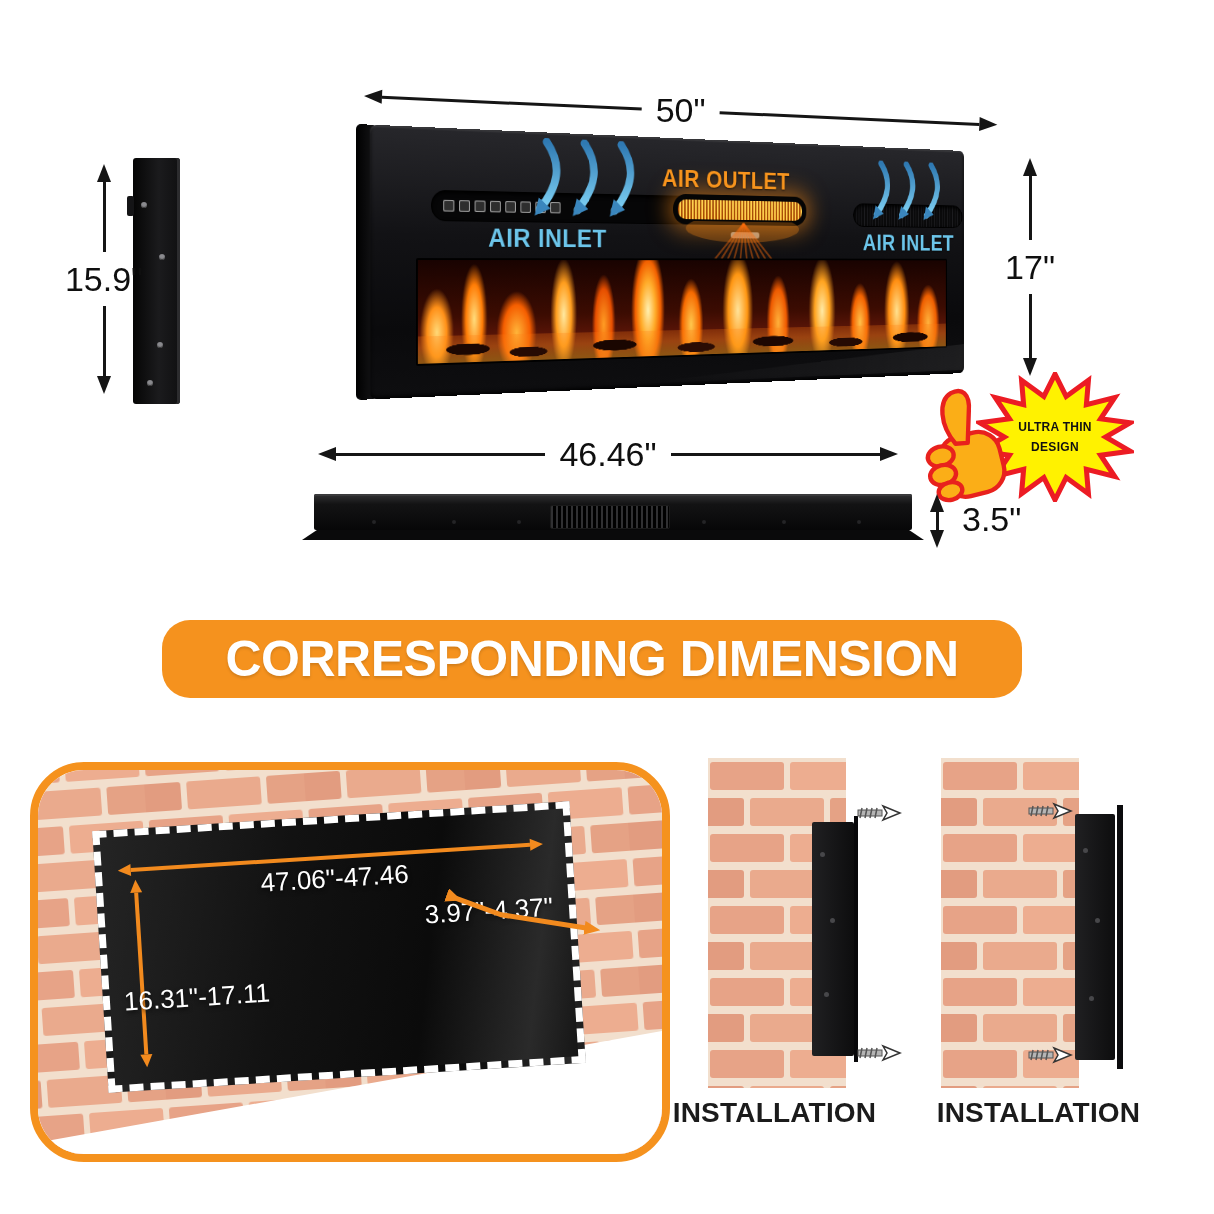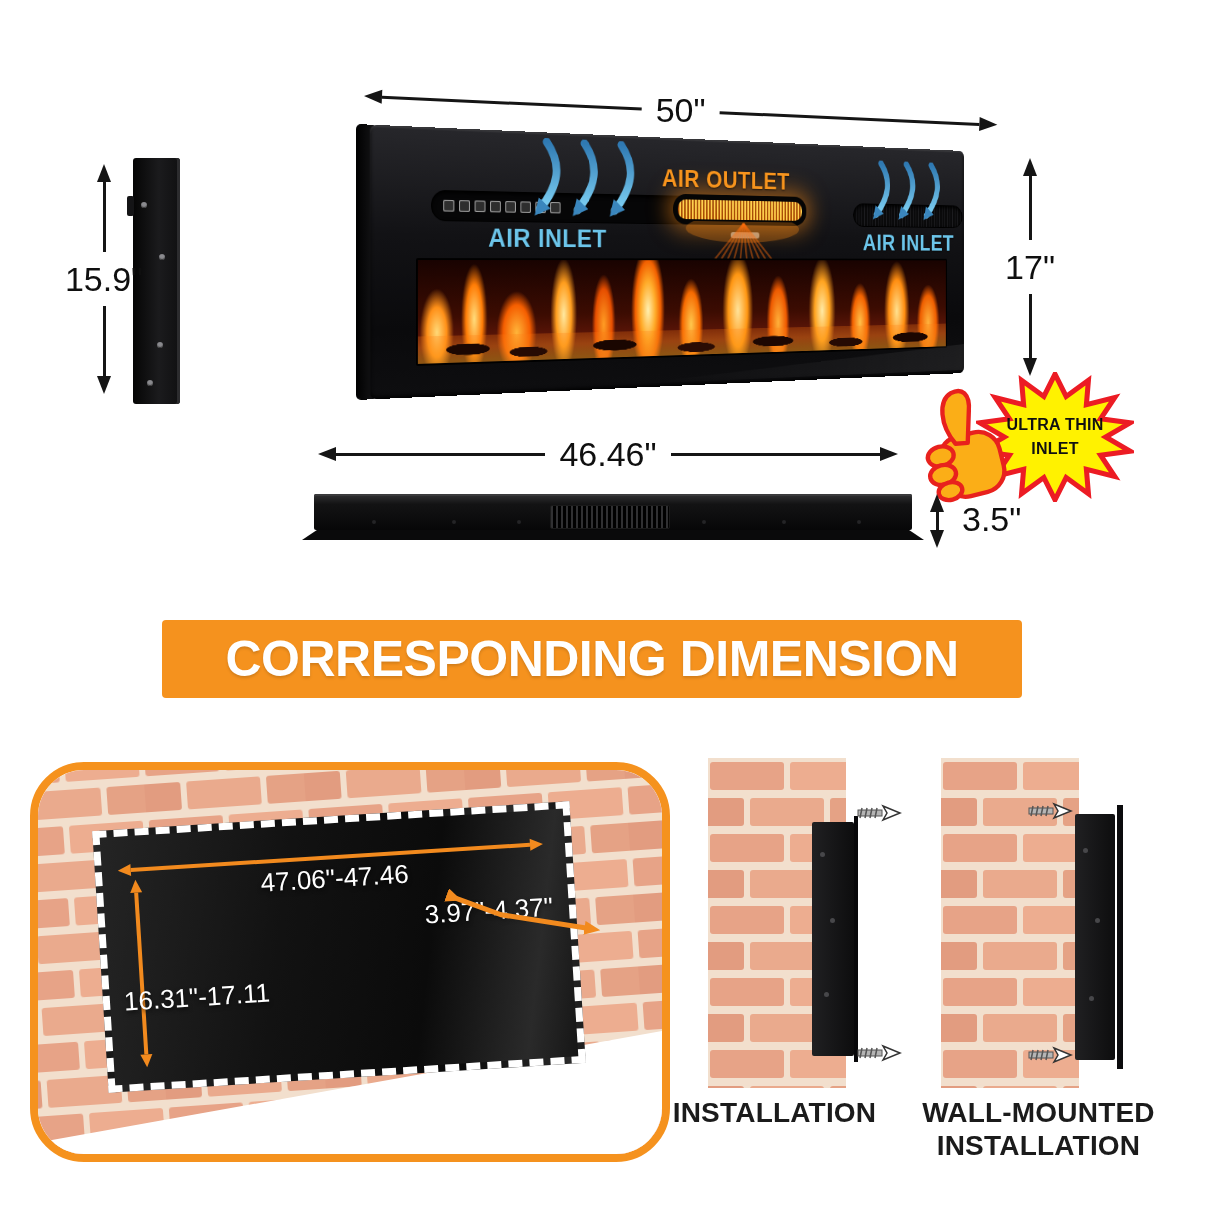--- a/index.html
+++ b/index.html
@@ -87,38 +87,38 @@
       radial-gradient(44px 10px at 92% 55%,#1b0601 58%,rgba(0,0,0,0) 61%),
       linear-gradient(180deg,rgba(255,120,16,.25),rgba(255,170,40,.45));}
   .sheen{position:absolute;left:40%;right:0;top:240px;bottom:4px;
     background:linear-gradient(100deg,rgba(255,255,255,0),rgba(255,255,255,.07));
     clip-path:polygon(0 100%,100% 0,100% 100%);}
 
   
   .badge{position:absolute;left:918px;top:372px;width:216px;height:132px;}
   .star{position:absolute;left:58px;top:0;width:158px;height:130px;}
   .star-text{position:absolute;left:58px;top:0;width:158px;height:130px;display:flex;flex-direction:column;
-    align-items:center;justify-content:center;gap:6px;font-size:16px;font-weight:bold;color:#111;
+    align-items:center;justify-content:center;gap:6px;font-size:12px;font-weight:bold;color:#111;
     letter-spacing:.3px;}
   .thumb{position:absolute;left:-2px;top:12px;width:104px;height:120px;transform:rotate(-14deg);}
 
   
   .bottombar{position:absolute;left:302px;top:490px;width:622px;height:50px;}
   .bb-body{position:absolute;left:12px;right:12px;top:4px;bottom:10px;border-radius:2px;
     background:linear-gradient(180deg,#323234,#131314 28%,#070708);
     box-shadow:inset 0 2px 0 #3a3a3c;}
   .bb-flange{position:absolute;left:0;right:0;bottom:0;height:10px;background:#0a0a0b;
     clip-path:polygon(2.4% 0,97.6% 0,100% 100%,0 100%);}
   .bb-vent{position:absolute;left:248px;top:15px;width:118px;height:22px;border:1px solid #1a1a1a;
     border-radius:2px;background:repeating-linear-gradient(90deg,#303032 0 2px,#000 2px 5px);}
   .bb-dot{position:absolute;width:4px;height:4px;border-radius:50%;background:#242426;top:30px;}
 
   
   .banner{position:absolute;left:162px;top:620px;width:860px;height:78px;background:#F5921E;
-    border-radius:4px;display:flex;align-items:center;justify-content:center;}
+    border-radius:28px;display:flex;align-items:center;justify-content:center;}
   .banner span{font-size:50px;font-weight:bold;color:#fff;letter-spacing:-.5px;white-space:nowrap;
     text-shadow:0 2px 3px rgba(0,0,0,.15);}
 
   
   .panel{position:absolute;left:30px;top:762px;width:624px;height:384px;border:8px solid #F5921E;
     border-radius:54px;overflow:hidden;background:#fff;}
   .wall-svg{position:absolute;left:-40px;top:-40px;}
   .wall-white{position:absolute;inset:0;background:#fff;
     clip-path:polygon(0 97%,100% 68%,100% 100%,0 100%);}
   .cutout{position:absolute;left:62px;top:46px;width:464px;height:248px;transform:rotate(-3.6deg);
@@ -273,21 +273,21 @@
     <div class="line"></div>
     <div class="ah-d"></div>
   </div>
 
   <div class="badge">
     <svg class="star" viewBox="0 0 156 128">
       <polygon points="78,2 89,24 111,8 109,32 137,25 123,46 152,50 128,64 152,78 123,82 137,103 109,96 111,120 89,104 78,126 67,104 45,120 47,96 19,103 33,82 4,78 28,64 4,50 33,46 19,25 47,32 45,8 67,24" fill="#FFF200" stroke="#EC1C24" stroke-width="5" stroke-linejoin="miter"></polygon>
     </svg>
     <div class="star-text">
       <div>ULTRA THIN</div>
-      <div>INLET</div>
+      <div>DESIGN</div>
     </div>
     <svg class="thumb" viewBox="0 0 90 110">
       <g fill="#FBAE17" stroke="#E8211D" stroke-width="4" stroke-linejoin="round">
         <rect x="16" y="46" width="56" height="56" rx="20"></rect>
         <ellipse cx="18" cy="60" rx="12" ry="9"></ellipse>
         <ellipse cx="16" cy="77" rx="12" ry="9"></ellipse>
         <ellipse cx="19" cy="93" rx="11" ry="8"></ellipse>
         <path d="M34,52 C24,32 28,10 41,6 C52,3 58,11 53,26 L45,54 Z"></path>
       </g>
     </svg>
@@ -404,17 +404,16 @@
       <line x1="16" y1="4" x2="14" y2="14" stroke="#555" stroke-width="1.5"></line>
       <line x1="21" y1="4" x2="19" y2="14" stroke="#555" stroke-width="1.5"></line>
       <polygon points="27,2 44,9 27,16 31,9" fill="#fff" stroke="#333" stroke-width="1.5"></polygon>
     </svg>
   </div>
 
   <div class="caption" style="left:652px;top:1096px;width:245px;">
     <div>INSTALLATION</div>
   </div>
   <div class="caption" style="left:896px;top:1096px;width:285px;">
-    <div>WALL-MOUNTED</div>
     <div>INSTALLATION</div>
   </div>
 
 </div>
 
 </body></html>

